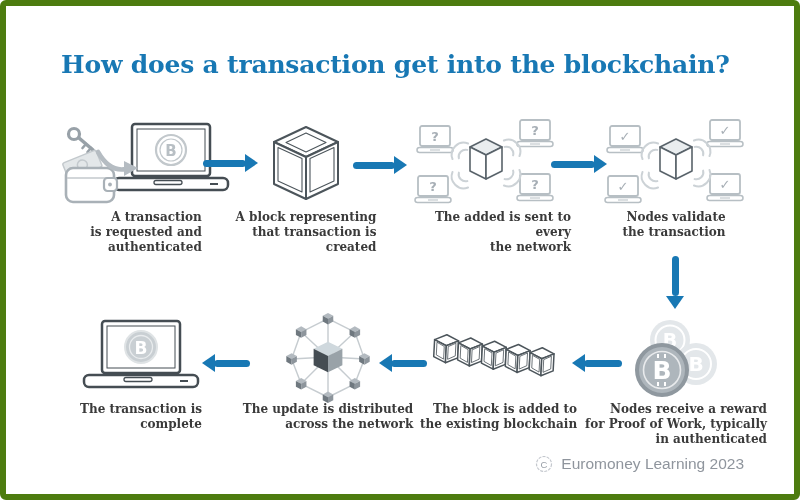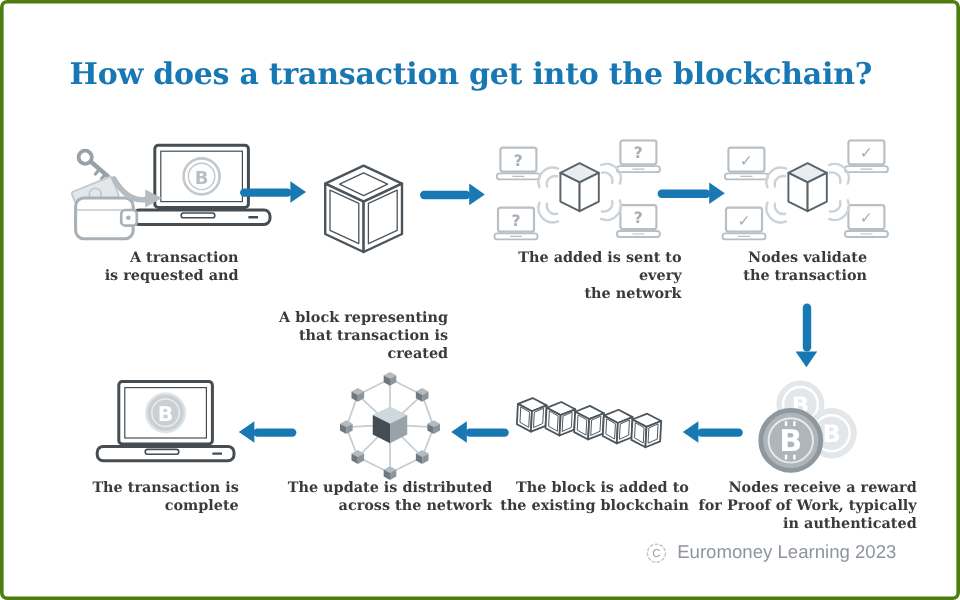--- a/index.html
+++ b/index.html
@@ -1,35 +1,35 @@
 <!DOCTYPE html>
 <html><head>
 <meta charset="utf-8">
 <style>
   html,body{margin:0;padding:0;background:#fff;}
   .page{
     position:relative;width:800px;height:500px;box-sizing:border-box;
-    background:#ffffff;border:3px solid #4d7c0f;border-radius:6px;overflow:hidden;
+    background:#ffffff;border:6px solid #4d7c0f;border-radius:6px;overflow:hidden;
     font-family:"DejaVu Serif",serif;
   }
   .title{
     position:absolute;left:55px;top:44px;margin:0;
     font-size:25px;font-weight:700;letter-spacing:-0.2px;color:#1878b4;
     font-family:"DejaVu Serif",serif;
   }
   .step{position:absolute;display:flex;flex-direction:column;align-items:center;}
   .icon-box{height:88px;display:flex;align-items:center;justify-content:center;}
   .row-bottom .icon-box{height:86px;}
   .caption{
     margin-top:2px;text-align:right;font-size:12px;line-height:15px;
     font-weight:600;color:#3a3a3a;font-family:"DejaVu Serif",serif;
   }
   .caption span{display:block;}
   #s1{left:52px;top:114px;width:176px;}
-  #s2{left:213px;top:128px;width:174px;gap:36px;}
+  #s2{left:213px;top:114px;width:174px;}
   #s3{left:390px;top:114px;width:175px;}
   #s4{left:582px;top:114px;width:172px;}
   #s5{left:578px;top:308px;width:184px;}
   #s6{left:405px;top:308px;width:175px;}
   #s7{left:234px;top:308px;width:176px;}
   #s8{left:47px;top:308px;width:176px;}
 
   .arrow-right,.arrow-left{position:absolute;height:19px;}
   .arrow-right .shaft{position:absolute;left:0;right:12px;top:6px;height:7px;border-radius:4px;background:#1878b4;}
   .arrow-right .head{position:absolute;right:0;top:0;width:0;height:0;
@@ -99,20 +99,21 @@
 
         <g>
           <path d="M36,32 C44,46 54,51 64,49" fill="none" stroke="#b5bcc2" stroke-width="4.6" stroke-linecap="round"></path>
           <polygon points="62,41 76,48 62,56" fill="#b5bcc2"></polygon>
         </g>
       </svg>
     </div>
     <div class="caption">
       <span>A transaction</span>
       <span>is requested and</span>
+      <span>authenticated</span>
     </div>
   </div>
 
   <div class="arrow-right" id="a1">
       <div class="shaft"></div>
       <div class="head"></div>
     </div>
 
   <div class="step" id="s2">
     <div class="icon-box">

